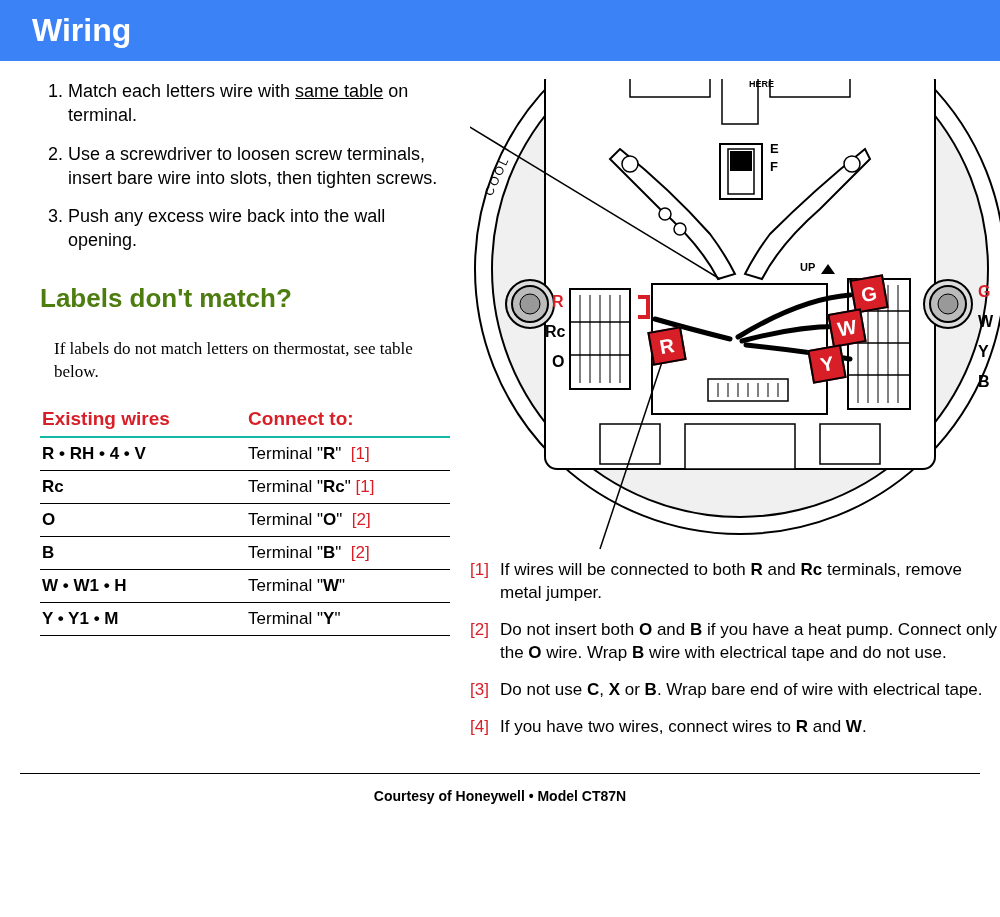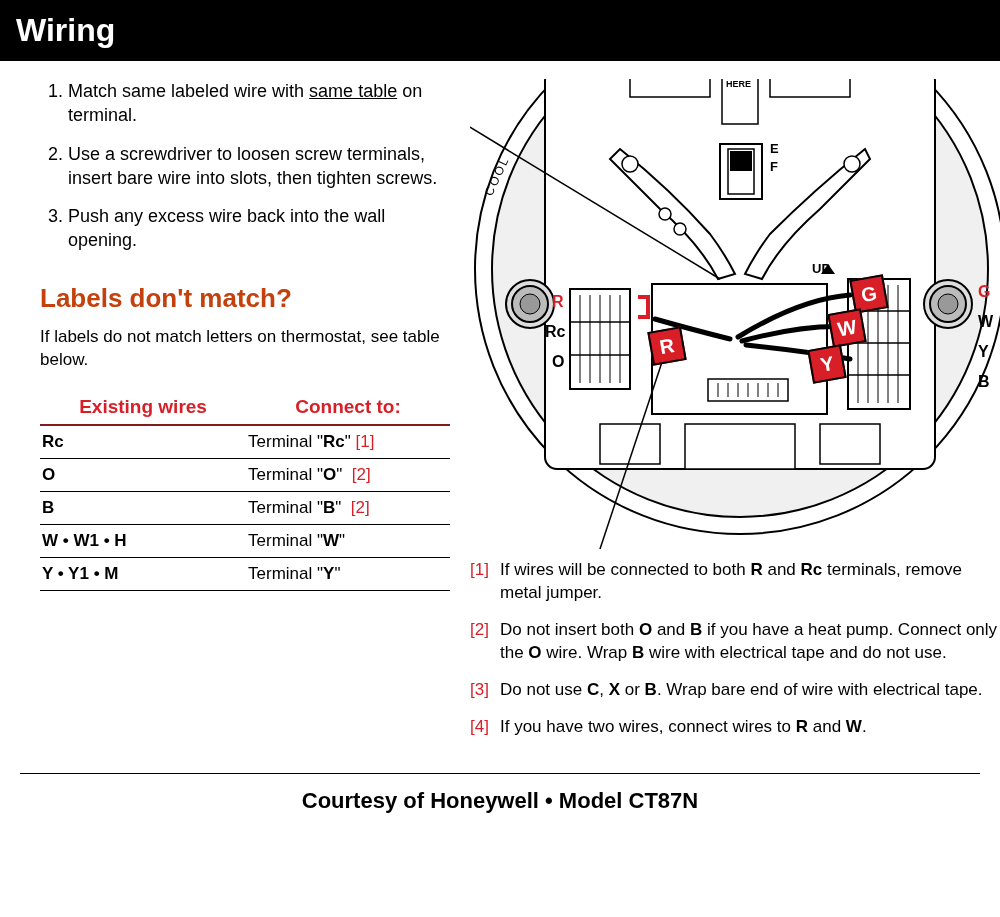--- a/index.html
+++ b/index.html
@@ -4,22 +4,22 @@
 <style>
   body {
     margin: 0;
     padding: 0;
     font-family: Arial, Helvetica, sans-serif;
     color: #000;
     width: 1000px;
     background: #fff;
   }
   .header-bar {
-    background: #000000;
-    padding: 12px 16px;
+    background: #3b82f6;
+    padding: 12px 32px;
     margin-bottom: 18px;
   }
   .header-bar h1 {
     color: #fff;
     margin: 0;
     font-size: 32px;
     font-weight: bold;
   }
   .content {
     display: flex;
@@ -39,39 +39,40 @@
     margin: 0 0 20px 0;
     padding-left: 28px;
     font-size: 18px;
     line-height: 1.35;
   }
   ol.steps li {
     margin-bottom: 14px;
   }
   .underline { text-decoration: underline; }
   h2.nomatch {
-    color: #c2410c;
+    color: #4d7c0f;
     font-size: 26px;
-    margin: 30px 0 12px 0;
+    margin: 30px 0 24px 0;
   }
   .nomatch-sub {
     font-size: 17px;
-    margin: 0 0 18px 0;
+    margin: 0 0 18px 14px;
     line-height: 1.35;
+    font-family: Liberation Serif, serif;
   }
   table.wiremap {
     width: 100%;
     border-collapse: collapse;
     font-size: 17px;
   }
   table.wiremap th {
     color: #d81f27;
-    text-align: center;
+    text-align: left;
     font-size: 19px;
-    border-bottom: 2px solid #7f1d1d;
+    border-bottom: 2px solid #14b8a6;
     padding: 6px 2px;
   }
   table.wiremap td {
     border-bottom: 1px solid #000;
     padding: 6px 2px;
     vertical-align: bottom;
   }
   table.wiremap td.conn { white-space: nowrap; }
   .ref { color: #d81f27; }
   .bold { font-weight: bold; }
@@ -119,21 +120,21 @@
   }
   .notes .note-text { flex: 1; }
   .hr-bottom {
     border: 0;
     border-top: 1px solid #000;
     margin: 10px 20px 0 20px;
   }
   .footer {
     text-align: center;
     font-weight: bold;
-    font-size: 22px;
+    font-size: 14px;
     padding: 14px 0 20px 0;
   }
   .diag-side-lbl {
     position: absolute;
     font-size: 12px;
     letter-spacing: 2px;
   }
 </style>
 </head>
 <body>
@@ -141,37 +142,41 @@
 <div class="header-bar">
   <h1>Wiring</h1>
 </div>
 
 <div class="content">
 
   <div class="left-col">
 
     <ol class="steps">
       <li>
-        <span>Match same labeled wire with </span><span class="underline">same table</span><span> on terminal.</span>
+        <span>Match each letters wire with </span><span class="underline">same table</span><span> on terminal.</span>
       </li>
       <li>Use a screwdriver to loosen screw terminals, insert bare wire into slots, then tighten screws.</li>
       <li>Push any excess wire back into the wall opening.</li>
     </ol>
 
     <h2 class="nomatch">Labels don't match?</h2>
     <p class="nomatch-sub">If labels do not match letters on thermostat, see table below.</p>
 
     <table class="wiremap">
       <thead>
         <tr>
           <th>Existing wires</th>
           <th>Connect to:</th>
         </tr>
       </thead>
       <tbody>
+        <tr>
+          <td class="bold">R • RH • 4 • V</td>
+          <td class="conn"><span>Terminal "</span><span class="bold">R</span><span>"</span>&nbsp;&nbsp;<span class="ref">[1]</span></td>
+        </tr>
         <tr>
           <td class="bold">Rc</td>
           <td class="conn"><span>Terminal "</span><span class="bold">Rc</span><span>"</span> <span class="ref">[1]</span></td>
         </tr>
         <tr>
           <td class="bold">O</td>
           <td class="conn"><span>Terminal "</span><span class="bold">O</span><span>"</span>&nbsp;&nbsp;<span class="ref">[2]</span></td>
         </tr>
         <tr>
           <td class="bold">B</td>
@@ -292,22 +297,22 @@
       <div class="term-label" style="left:75px; top:244px;">Rc</div>
       <div class="term-label" style="left:82px; top:274px;">O</div>
 
       <div class="term-label red" style="left:508px; top:204px;">G</div>
       <div class="term-label" style="left:508px; top:234px;">W</div>
       <div class="term-label" style="left:508px; top:264px;">Y</div>
       <div class="term-label" style="left:508px; top:294px;">B</div>
 
       <div class="term-label" style="left:300px; top:62px; font-size:13px;">E</div>
       <div class="term-label" style="left:300px; top:80px; font-size:13px;">F</div>
-      <div class="term-label" style="left:342px; top:182px; font-size:13px;">UP</div>
-      <div class="term-label" style="left:256px; top:0px; font-size:9px;">HERE</div>
+      <div class="term-label" style="left:330px; top:182px; font-size:11px;">UP</div>
+      <div class="term-label" style="left:279px; top:0px; font-size:9px;">HERE</div>
       <div class="diag-side-lbl" style="left:6px; top:90px; transform:rotate(-65deg);">COOL</div>
     </div>
 
     <div class="notes">
       <div class="note-row">
         <div class="note-num">[1]</div>
         <div class="note-text"><span>If wires will be connected to both </span><span class="bold">R</span><span> and </span><span class="bold">Rc</span><span> terminals, remove metal jumper.</span></div>
       </div>
       <div class="note-row">
         <div class="note-num">[2]</div>

